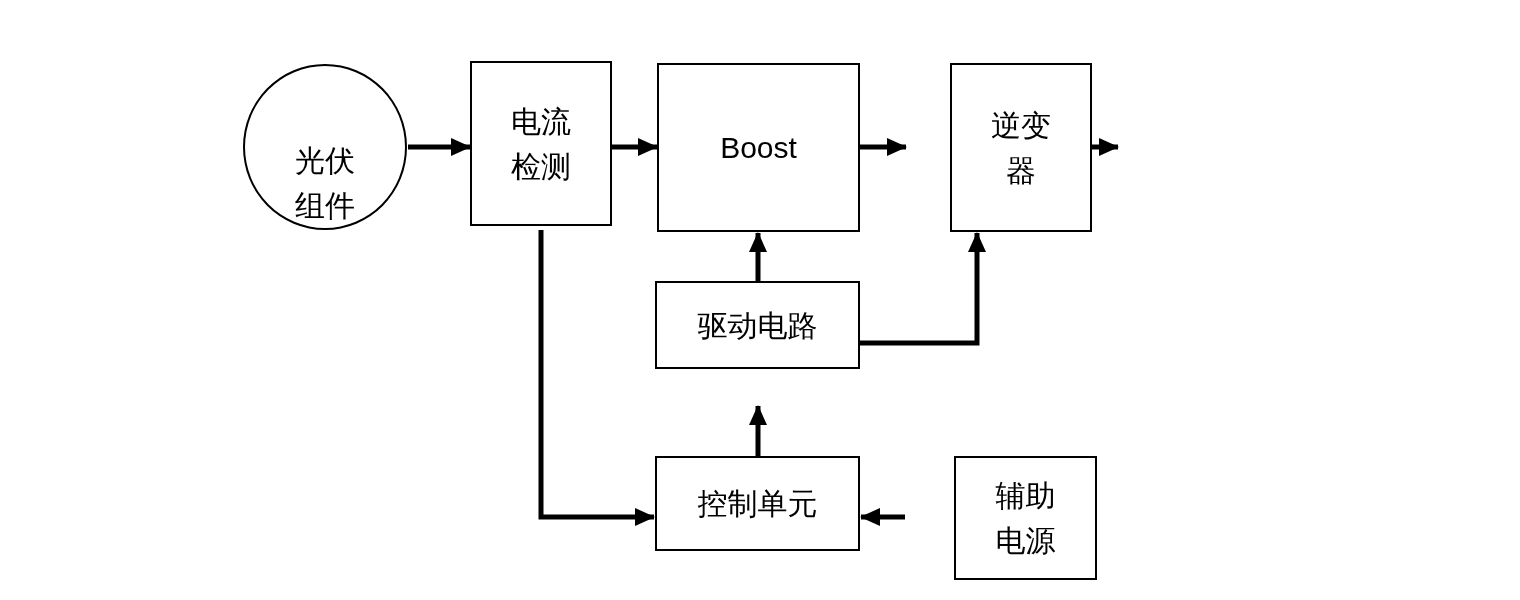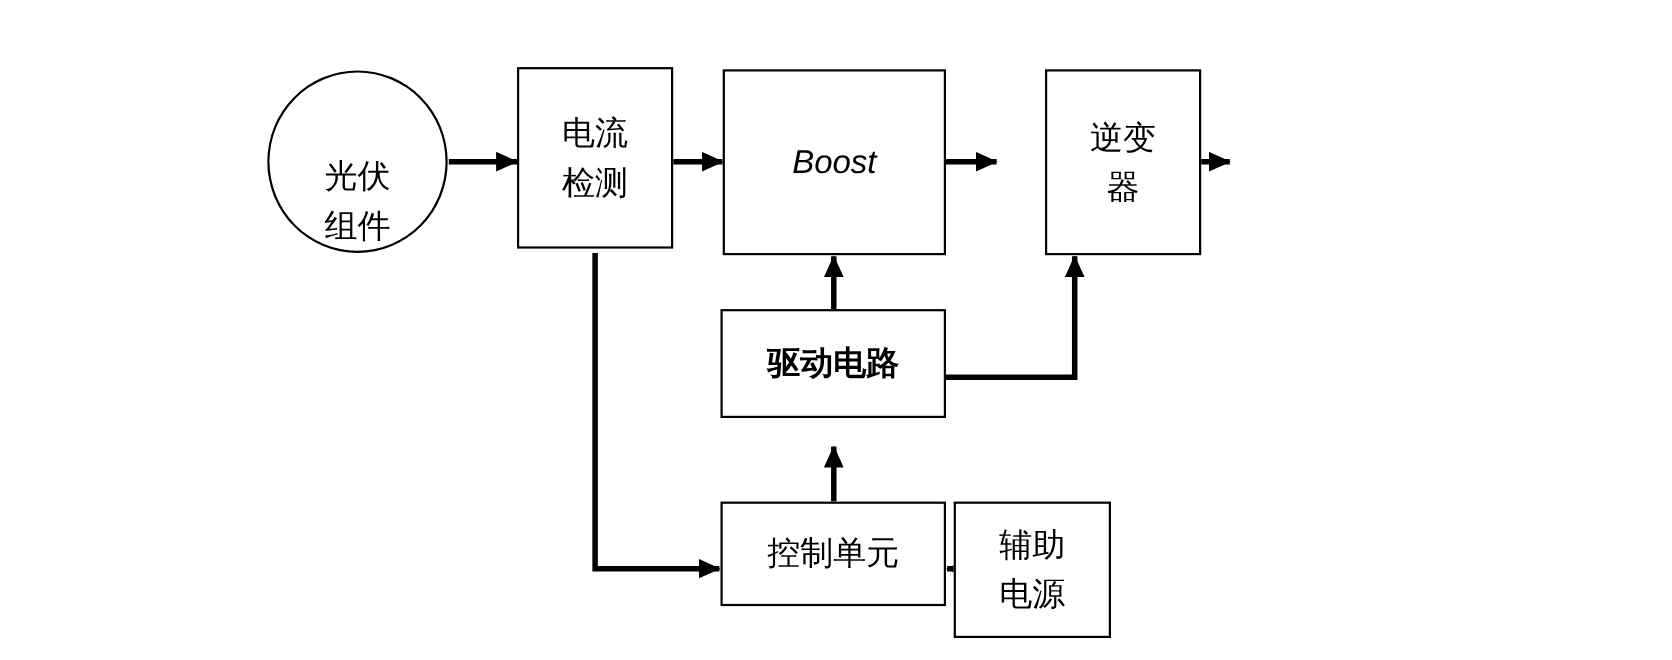--- a/index.html
+++ b/index.html
@@ -34,26 +34,26 @@
     font-size: 30px;
     line-height: 1.5;
     text-align: center;
     box-sizing: border-box;
   }
   .node span { display: block; }
   .circle { border-radius: 50%; }
 
   #node-pv     { left: 243px; top: 64px;  width: 164px; height: 166px; justify-content: flex-end; }
   #node-cur    { left: 470px; top: 61px;  width: 142px; height: 165px; }
-  #node-boost  { left: 657px; top: 63px;  width: 203px; height: 169px; font-style: italic; }
+  #node-boost  { left: 657px; top: 63px;  width: 203px; height: 169px; }
   #node-inv    { left: 906px; top: 63px;  width: 142px; height: 169px; margin-left: 44px; }
   #node-grid   { left: 1116px; top: 66px; width: 162px; height: 162px; }
-  #node-drive  { left: 655px; top: 281px; width: 205px; height: 99px; font-weight: bold; }
+  #node-drive  { left: 655px; top: 281px; width: 205px; height: 88px; }
   #node-ctrl   { left: 655px; top: 456px; width: 205px; height: 95px; }
-  #node-aux    { left: 867px; top: 456px; width: 143px; height: 124px; }
+  #node-aux    { left: 954px; top: 456px; width: 143px; height: 124px; }
 </style>
 </head>
 <body>
 
 <div id="canvas">
 
   <svg id="edges-layer" viewBox="0 0 1520 600" xmlns="http://www.w3.org/2000/svg">
     <defs>
       <marker id="ah" markerUnits="userSpaceOnUse" markerWidth="22" markerHeight="20" refX="19" refY="9" orient="auto">
         <polygon points="0,0 20,9 0,18" fill="#000000"></polygon>

